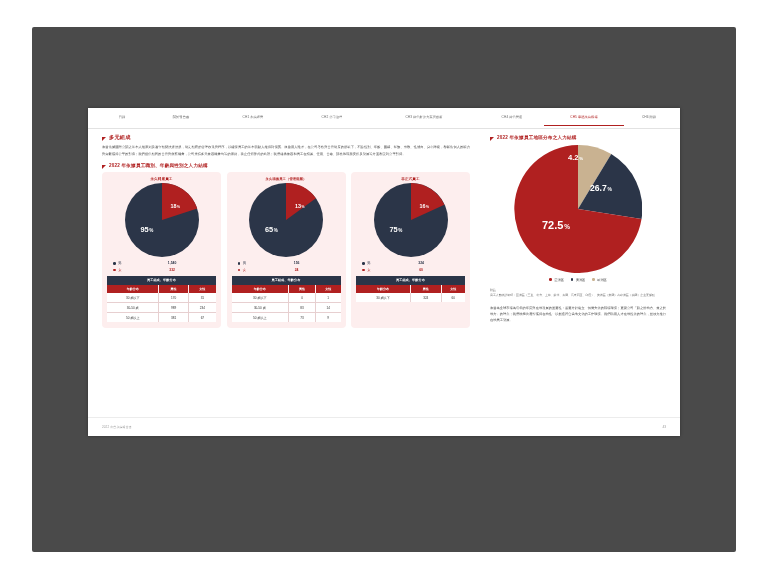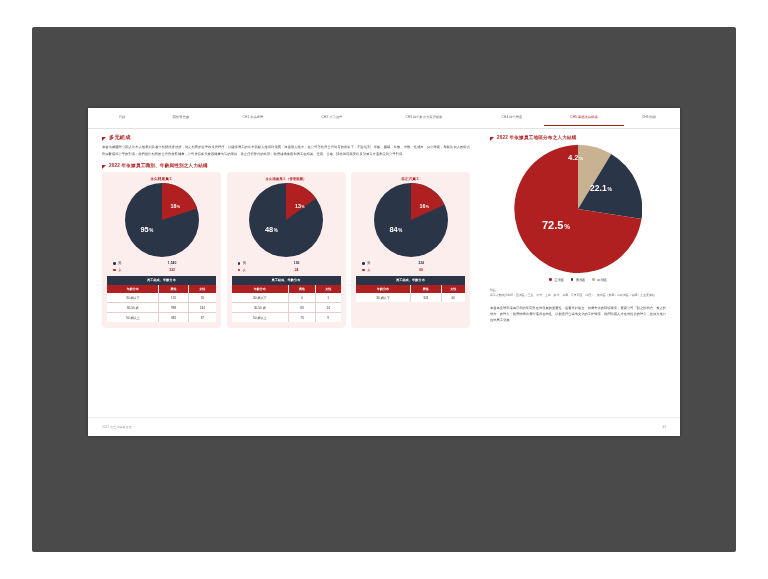--- a/index.html
+++ b/index.html
@@ -322,21 +322,21 @@
           </div>
 
           <div class="card">
             <div class="card-title" style="font-size:3.3px">永久聘僱員工（管理階層）</div>
             <div class="pie-wrap">
               <div class="pie-small">
                 <svg width="74" height="74" viewBox="0 0 100 100">
                   <circle cx="50" cy="50" r="50" fill="#2b3548"></circle>
                   <path d="M50 50 L50 0 A50 50 0 0 1 90.45 20.61 Z" fill="#b02020"></path>
                 </svg>
-                <span class="lbl-major"><span>48</span><span class="pct">%</span></span>
+                <span class="lbl-major"><span>65</span><span class="pct">%</span></span>
                 <span class="lbl-minor"><span>13</span><span class="pct">%</span></span>
               </div>
             </div>
             <div class="legend-small">
               <div class="legend-row male">
                 <span class="dot" style="background:#2b3548"></span>
                 <span class="lg-name">男</span>
                 <span class="lg-val">156</span>
               </div>
               <div class="legend-row female">
@@ -375,21 +375,21 @@
           </div>
 
           <div class="card">
             <div class="card-title">非正式員工</div>
             <div class="pie-wrap">
               <div class="pie-small">
                 <svg width="74" height="74" viewBox="0 0 100 100">
                   <circle cx="50" cy="50" r="50" fill="#2b3548"></circle>
                   <path d="M50 50 L50 0 A50 50 0 0 1 95.11 29.39 Z" fill="#b02020"></path>
                 </svg>
-                <span class="lbl-major"><span>84</span><span class="pct">%</span></span>
+                <span class="lbl-major"><span>75</span><span class="pct">%</span></span>
                 <span class="lbl-minor"><span>16</span><span class="pct">%</span></span>
               </div>
             </div>
             <div class="legend-small">
               <div class="legend-row male">
                 <span class="dot" style="background:#2b3548"></span>
                 <span class="lg-name">男</span>
                 <span class="lg-val">324</span>
               </div>
               <div class="legend-row female">
@@ -431,21 +431,21 @@
           <div class="pie-big">
             <svg width="128" height="128" viewBox="0 0 100 100">
 
               <path d="M50 50 L50 0 A50 50 0 0 1 75.98 7.06 Z" fill="#c9b291"></path>
 
               <path d="M50 50 L75.98 7.06 A50 50 0 0 1 99.62 57.82 Z" fill="#2b3548"></path>
 
               <path d="M50 50 L99.62 57.82 A50 50 0 1 1 50 0 Z" fill="#b02020"></path>
             </svg>
             <span class="bl bl-a"><span>72.5</span><span class="pct-b">%</span></span>
-            <span class="bl bl-b"><span>22.1</span><span class="pct-b">%</span></span>
+            <span class="bl bl-b"><span>26.7</span><span class="pct-b">%</span></span>
             <span class="bl bl-c"><span>4.2</span><span class="pct-b">%</span></span>
           </div>
         </div>
 
         <div class="legend-big">
           <div class="li">
             <span class="dot" style="background:#b02020"></span>
             <span>亞洲區</span>
           </div>
           <div class="li">

